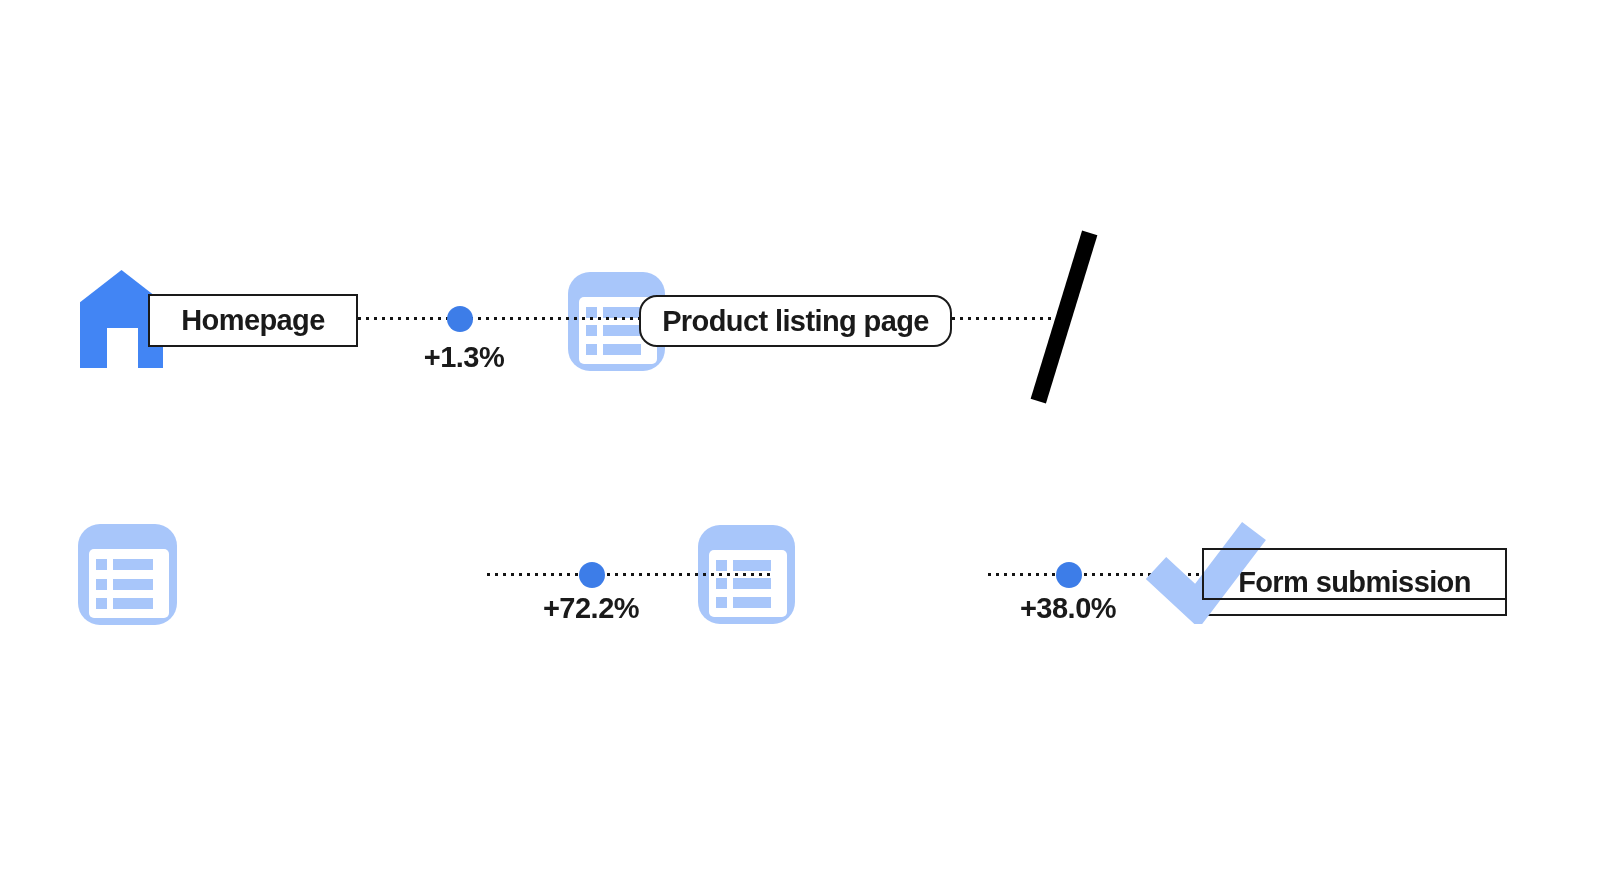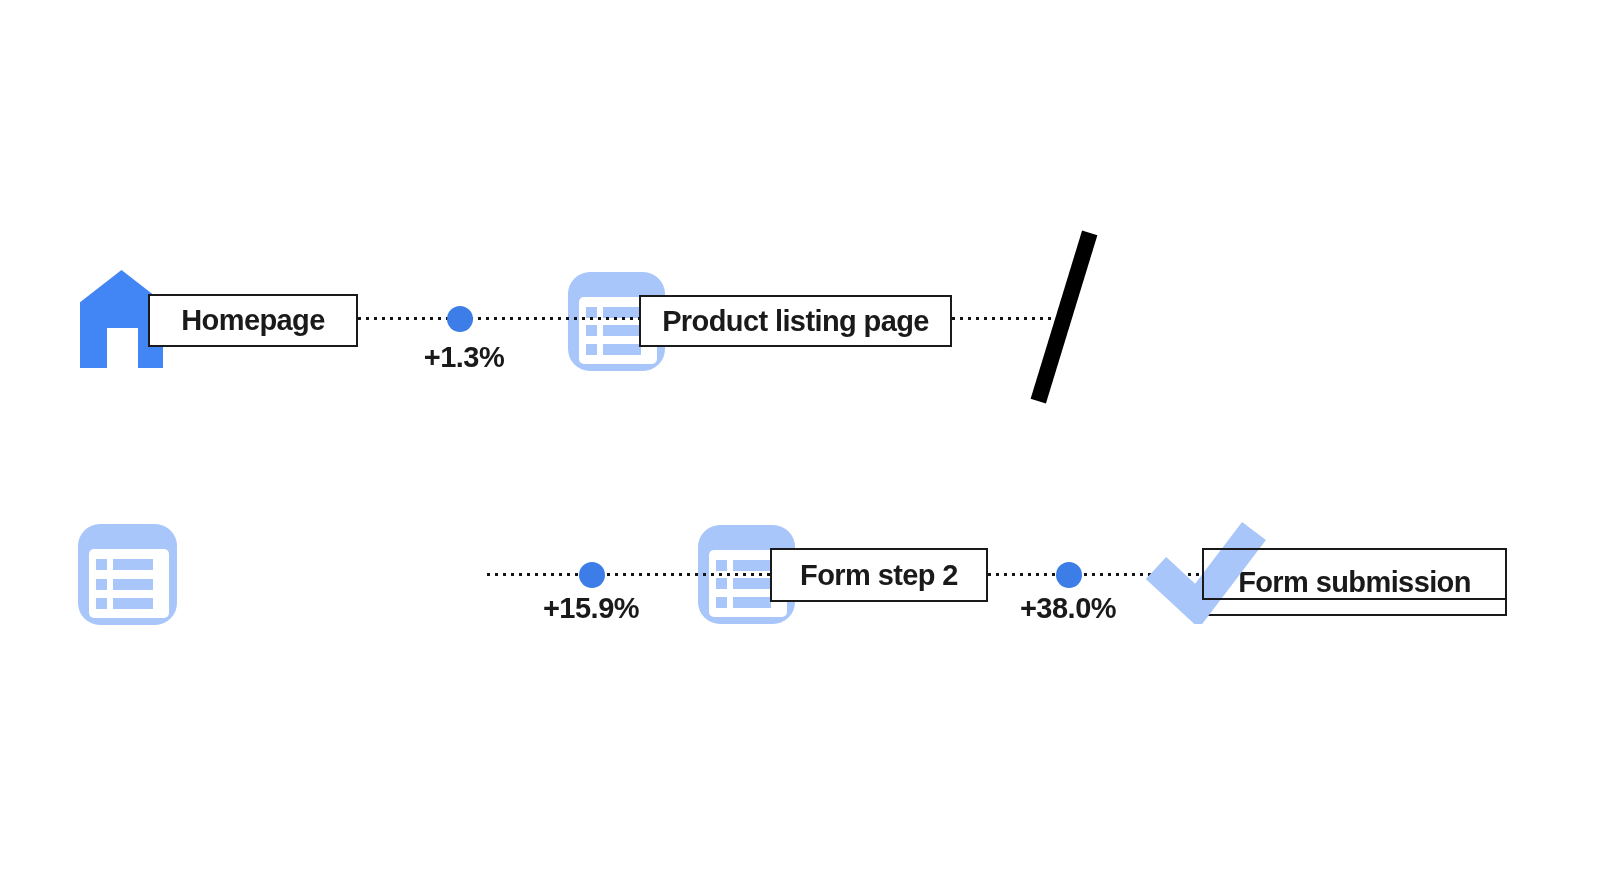--- a/index.html
+++ b/index.html
@@ -98,21 +98,21 @@
 
   <div class="dotline" style="left:358px;top:317px;width:281px;"></div>
   <div class="dotline" style="left:952px;top:317px;width:103px;"></div>
 
   <div class="dot" style="left:447px;top:306px;"></div>
   <div class="delta" style="left:464px;top:341px;">+1.3%</div>
 
   <div class="node-box" style="left:148px;top:294px;width:210px;height:53px;">
     <span>Homepage</span>
   </div>
-  <div class="node-box" style="left:639px;top:295px;width:313px;height:52px;">
+  <div class="node-box" style="left:639px;top:295px;width:313px;height:52px;border-radius:18px;">
     <span>Product listing page</span>
   </div>
 
   <div class="slash"></div>
 
   <div class="list-icon" style="left:78px;top:524px;width:99px;height:101px;">
     <div class="list-paper">
       <div class="li-row">
           <span class="li-bullet"></span>
           <span class="li-bar"></span>
@@ -142,27 +142,24 @@
           <span class="li-bullet"></span>
           <span class="li-bar"></span>
         </div>
     </div>
   </div>
 
   <div class="dotline" style="left:487px;top:573px;width:283px;"></div>
   <div class="dotline" style="left:988px;top:573px;width:216px;"></div>
 
   <div class="dot" style="left:579px;top:562px;"></div>
-  <div class="delta" style="left:591px;top:592px;">+15.9%</div>
+  <div class="delta" style="left:591px;top:592px;">+72.2%</div>
   <div class="dot" style="left:1056px;top:562px;"></div>
   <div class="delta" style="left:1068px;top:592px;">+38.0%</div>
 
-  <div class="node-box" style="left:770px;top:548px;width:218px;height:54px;">
-    <span>Form step 2</span>
-  </div>
   <div class="node-box" style="left:1202px;top:548px;width:305px;height:68px;">
     <span>Form submission</span>
   </div>
 
   <svg class="check-icon" viewBox="0 0 124 106">
     <polyline points="12,50 53,88 110,13" fill="none" stroke="#a8c6fa" stroke-width="30" stroke-linecap="butt" stroke-linejoin="miter"></polyline>
   </svg>
   <div class="border-only" style="left:1202px;top:548px;width:305px;height:52px;"></div>
 
 </div>

